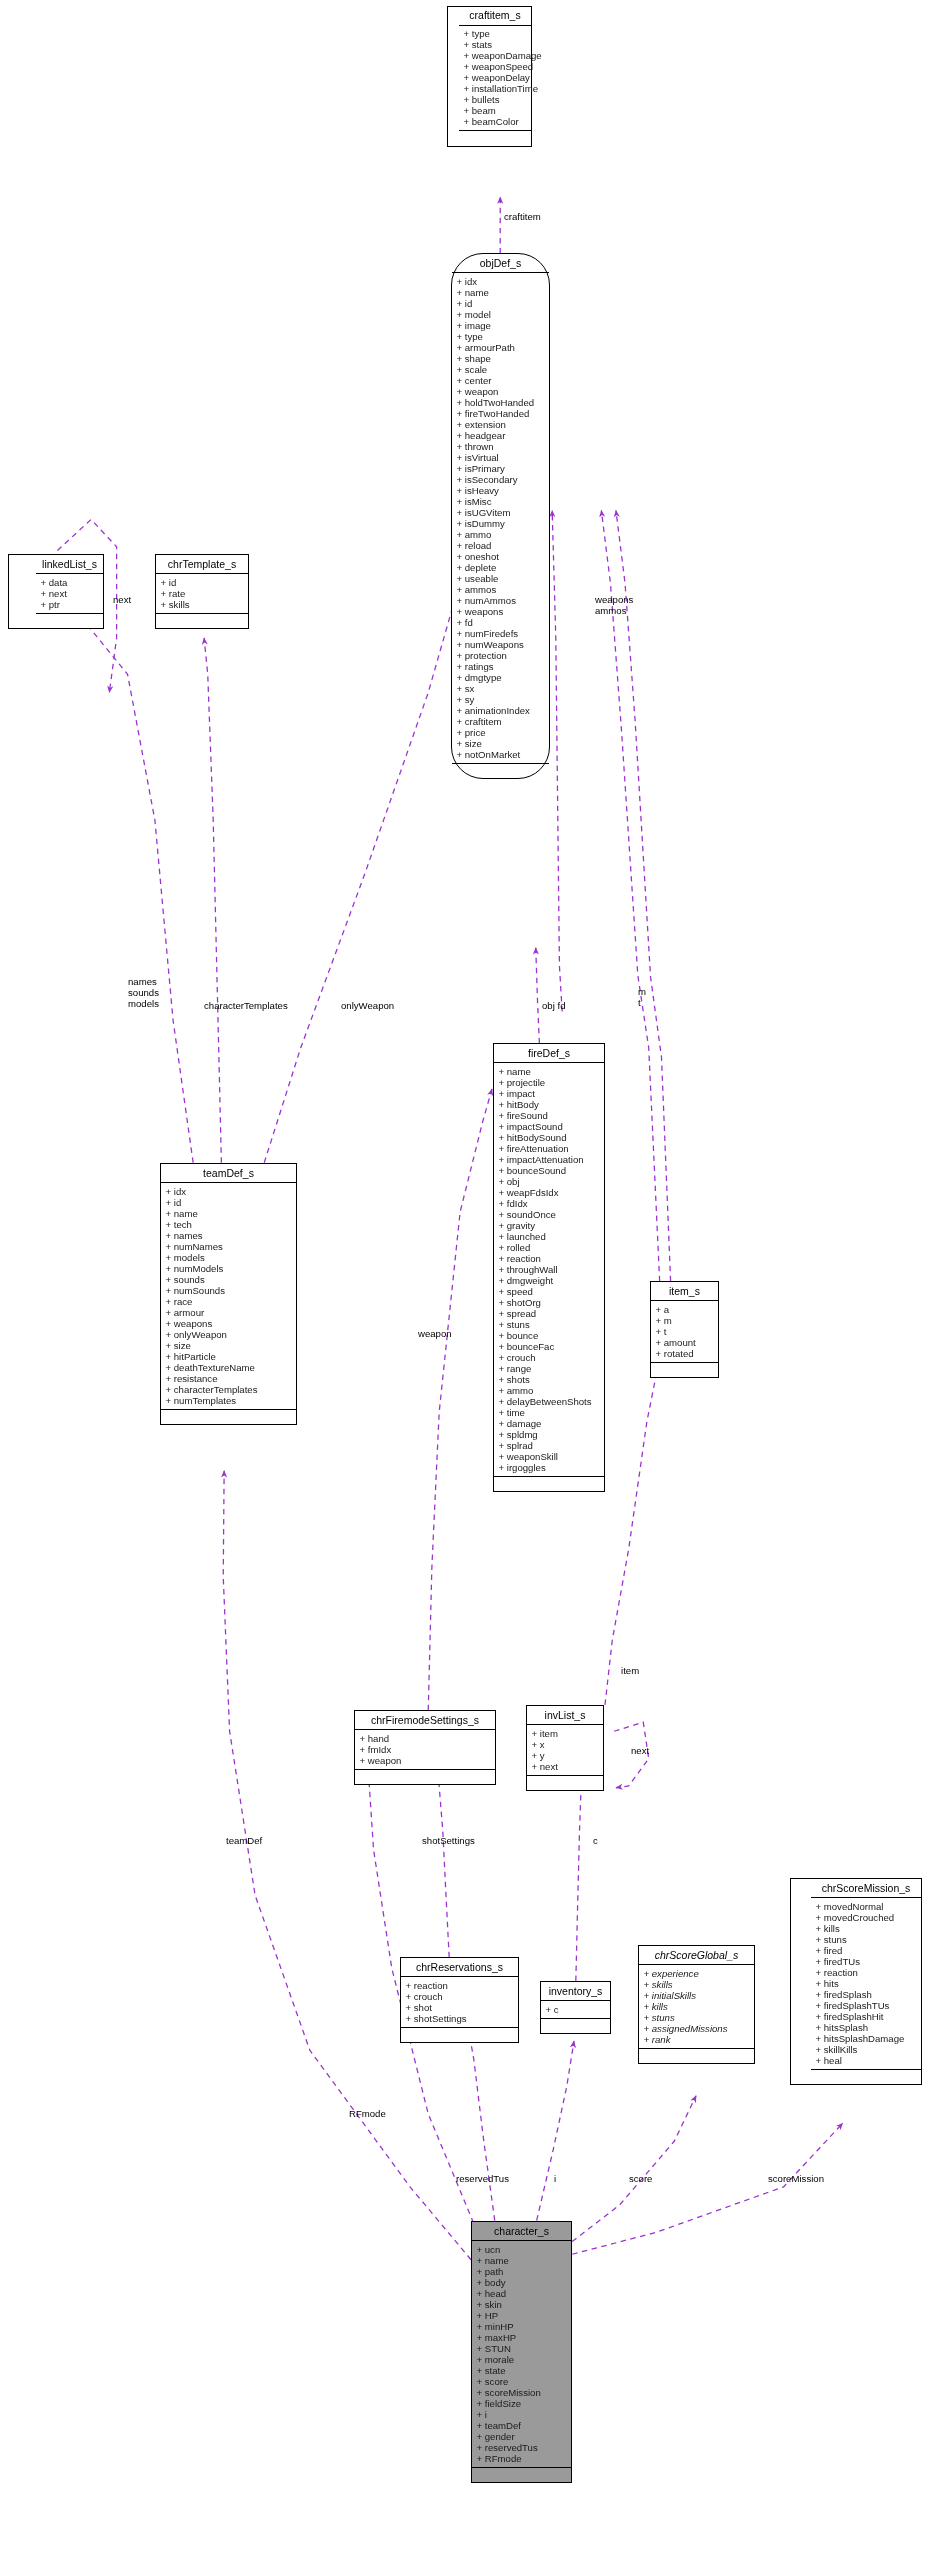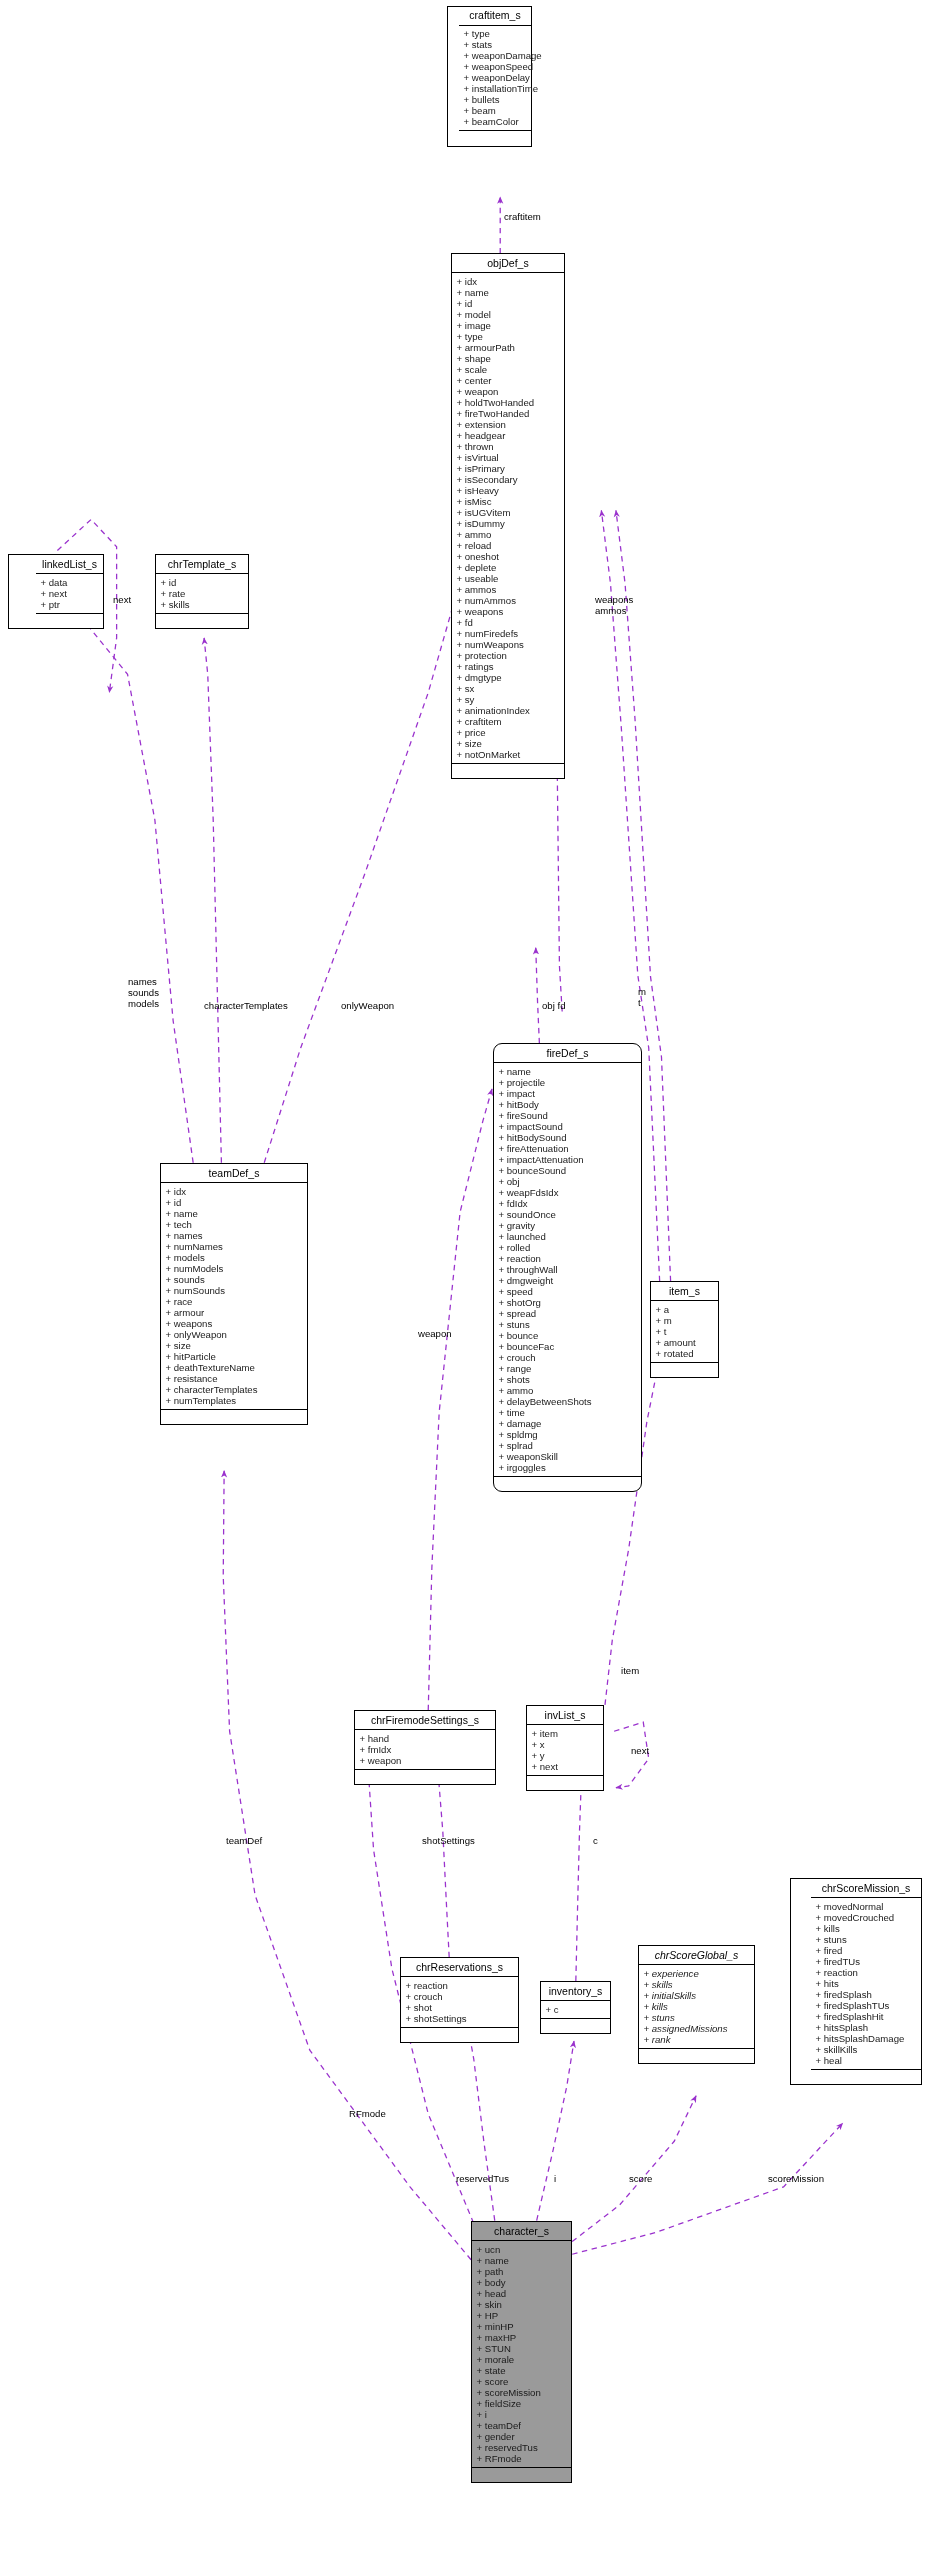--- a/index.html
+++ b/index.html
@@ -133,21 +133,21 @@
       <div class="uml-attr"><span class="plus">+</span><span>weaponSpeed</span></div>
       <div class="uml-attr"><span class="plus">+</span><span>weaponDelay</span></div>
       <div class="uml-attr"><span class="plus">+</span><span>installationTime</span></div>
       <div class="uml-attr"><span class="plus">+</span><span>bullets</span></div>
       <div class="uml-attr"><span class="plus">+</span><span>beam</span></div>
       <div class="uml-attr"><span class="plus">+</span><span>beamColor</span></div>
     </div>
     <div class="uml-methods"></div>
   </div>
 
-  <div class="uml-class" style="left:451px;top:253px;width:114px;">
+  <div class="uml-class" style="left:451px;top:253px;width:99px;border-radius:32px;">
     <div class="uml-title">objDef_s</div>
     <div class="uml-attrs" id="objdef-attrs">
         <div class="uml-attr"><span class="plus">+</span><span>idx</span></div>
         <div class="uml-attr"><span class="plus">+</span><span>name</span></div>
         <div class="uml-attr"><span class="plus">+</span><span>id</span></div>
         <div class="uml-attr"><span class="plus">+</span><span>model</span></div>
         <div class="uml-attr"><span class="plus">+</span><span>image</span></div>
         <div class="uml-attr"><span class="plus">+</span><span>type</span></div>
         <div class="uml-attr"><span class="plus">+</span><span>armourPath</span></div>
         <div class="uml-attr"><span class="plus">+</span><span>shape</span></div>
@@ -204,21 +204,21 @@
   <div class="uml-class" style="left:155px;top:554px;width:94px;">
     <div class="uml-title">chrTemplate_s</div>
     <div class="uml-attrs">
       <div class="uml-attr"><span class="plus">+</span><span>id</span></div>
       <div class="uml-attr"><span class="plus">+</span><span>rate</span></div>
       <div class="uml-attr"><span class="plus">+</span><span>skills</span></div>
     </div>
     <div class="uml-methods"></div>
   </div>
 
-  <div class="uml-class" style="left:160px;top:1163px;width:148px;">
+  <div class="uml-class" style="left:160px;top:1163px;width:137px;">
     <div class="uml-title">teamDef_s</div>
     <div class="uml-attrs" id="teamdef-attrs">
         <div class="uml-attr"><span class="plus">+</span><span>idx</span></div>
         <div class="uml-attr"><span class="plus">+</span><span>id</span></div>
         <div class="uml-attr"><span class="plus">+</span><span>name</span></div>
         <div class="uml-attr"><span class="plus">+</span><span>tech</span></div>
         <div class="uml-attr"><span class="plus">+</span><span>names</span></div>
         <div class="uml-attr"><span class="plus">+</span><span>numNames</span></div>
         <div class="uml-attr"><span class="plus">+</span><span>models</span></div>
         <div class="uml-attr"><span class="plus">+</span><span>numModels</span></div>
@@ -231,21 +231,21 @@
         <div class="uml-attr"><span class="plus">+</span><span>size</span></div>
         <div class="uml-attr"><span class="plus">+</span><span>hitParticle</span></div>
         <div class="uml-attr"><span class="plus">+</span><span>deathTextureName</span></div>
         <div class="uml-attr"><span class="plus">+</span><span>resistance</span></div>
         <div class="uml-attr"><span class="plus">+</span><span>characterTemplates</span></div>
         <div class="uml-attr"><span class="plus">+</span><span>numTemplates</span></div>
       </div>
     <div class="uml-methods"></div>
   </div>
 
-  <div class="uml-class" style="left:493px;top:1043px;width:149px;border-radius:9px;">
+  <div class="uml-class" style="left:493px;top:1043px;width:112px;">
     <div class="uml-title">fireDef_s</div>
     <div class="uml-attrs" id="firedef-attrs">
         <div class="uml-attr"><span class="plus">+</span><span>name</span></div>
         <div class="uml-attr"><span class="plus">+</span><span>projectile</span></div>
         <div class="uml-attr"><span class="plus">+</span><span>impact</span></div>
         <div class="uml-attr"><span class="plus">+</span><span>hitBody</span></div>
         <div class="uml-attr"><span class="plus">+</span><span>fireSound</span></div>
         <div class="uml-attr"><span class="plus">+</span><span>impactSound</span></div>
         <div class="uml-attr"><span class="plus">+</span><span>hitBodySound</span></div>
         <div class="uml-attr"><span class="plus">+</span><span>fireAttenuation</span></div>

